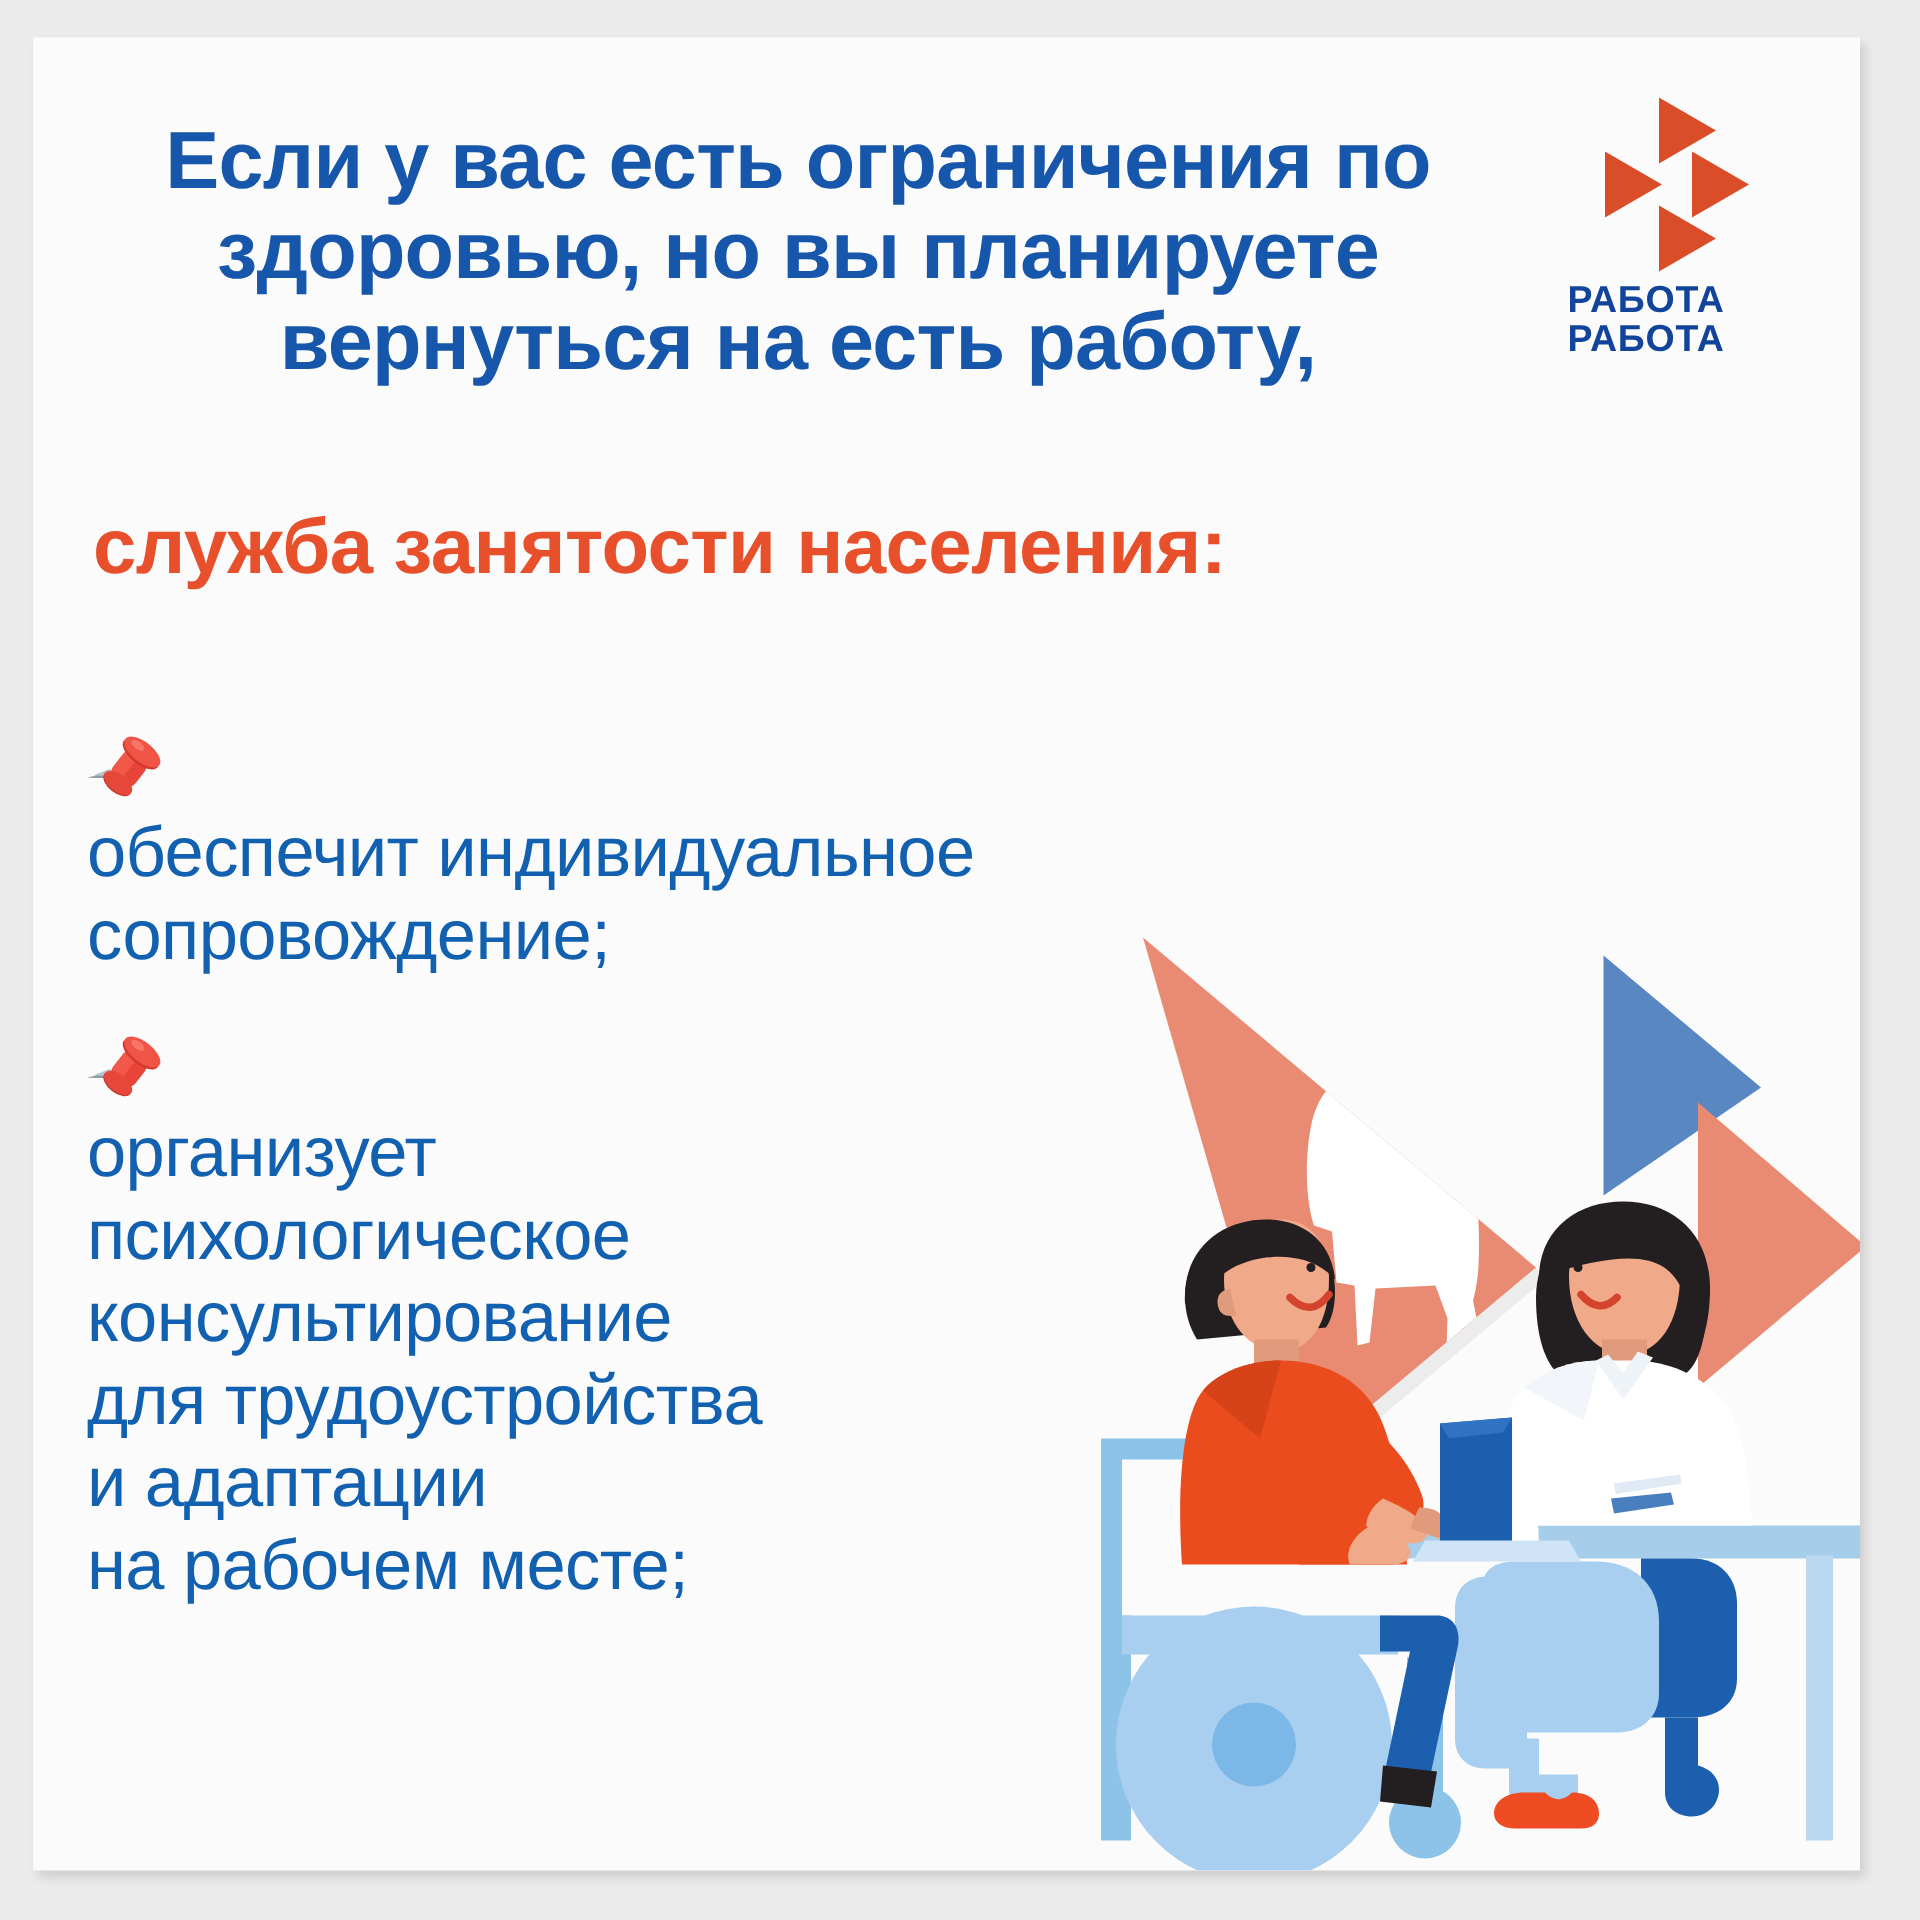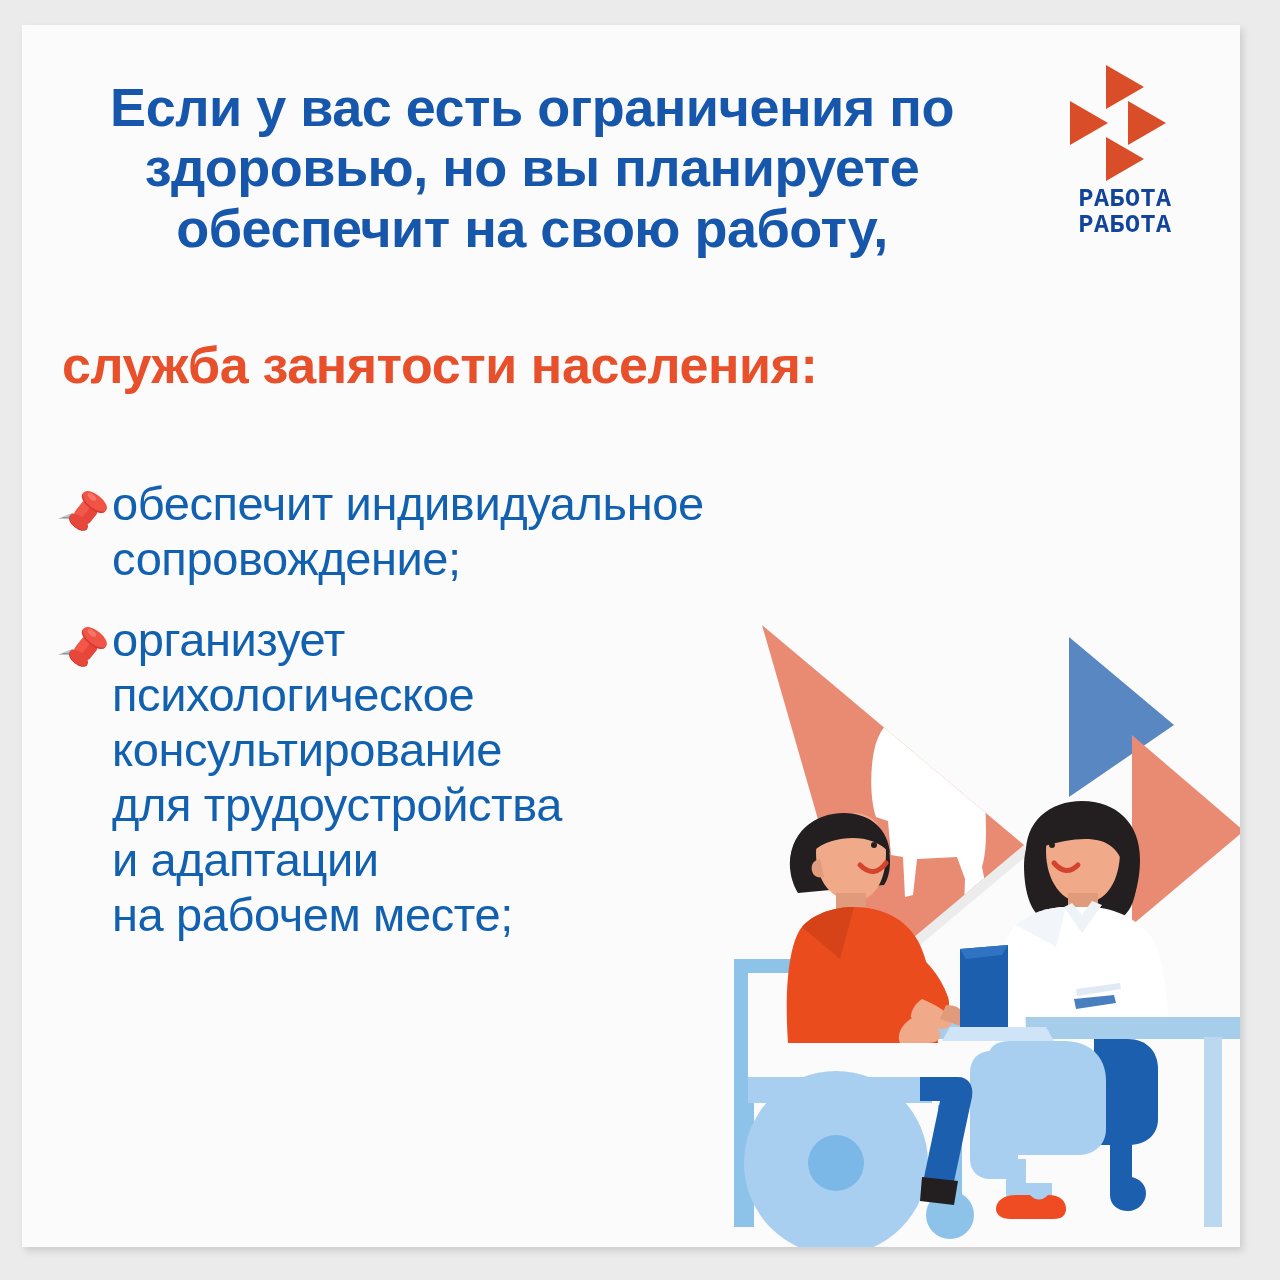--- a/index.html
+++ b/index.html
@@ -48,27 +48,26 @@
     border-bottom: 22px solid transparent;
     border-left: 38px solid #d94e28;
   }
   .tri.top    { left: 36px; top: 0px; }
   .tri.left   { left: 0px;  top: 36px; }
   .tri.right  { left: 58px; top: 36px; }
   .tri.bottom { left: 36px; top: 72px; }
 
   #logo-text {
     margin-top: 12px;
-    text-align: center;
+    text-align: left;
     color: #12449b;
     font-weight: bold;
     font-size: 25px;
     line-height: 1.04;
     letter-spacing: 0.5px;
-    font-family: Liberation Mono, monospace;
   }
 
   
   #heading {
     position: absolute;
     left: 30px;
     top: 52px;
     width: 960px;
     text-align: center;
     color: #1656ab;
@@ -94,20 +93,21 @@
   #bullets {
     position: absolute;
     left: 36px;
     top: 452px;
     width: 720px;
   }
   .bullet {
     display: flex;
     align-items: flex-start;
     margin-bottom: 26px;
+    flex-direction: column;
   }
   .pin {
     flex: 0 0 auto;
     width: 54px;
     height: 54px;
     margin-top: 10px;
     position: relative;
   }
   .bullet-text {
     color: #1260b0;
@@ -138,21 +138,21 @@
       <span class="tri left"></span>
       <span class="tri right"></span>
       <span class="tri bottom"></span>
     </div>
     <div id="logo-text">
       <div>РАБОТА</div>
       <div>РАБОТА</div>
     </div>
   </div>
 
-  <div id="heading">Если у вас есть ограничения по здоровью, но вы планируете обеспечит на свою работу,</div>
+  <div id="heading">Если у вас есть ограничения по здоровью, но вы планируете вернуться на есть работу,</div>
 
   <div id="subheading">служба занятости населения:</div>
 
   <div id="bullets">
 
     <div class="bullet">
       <span class="pin">
         <svg viewBox="0 0 64 64" width="54" height="54" aria-hidden="true">
           <g transform="rotate(38 32 32)">
             <path d="M22 40 L10 56 L26 44 Z" fill="#8b9aa3"></path>

